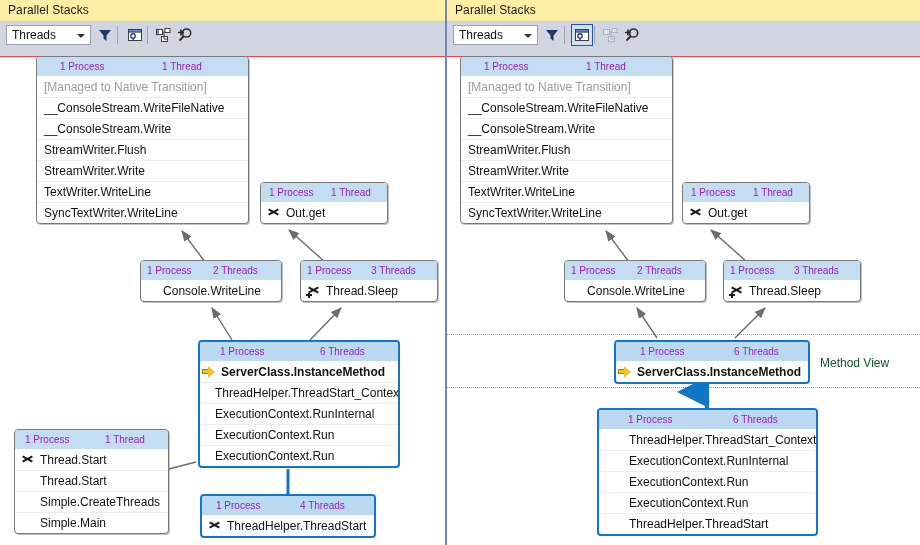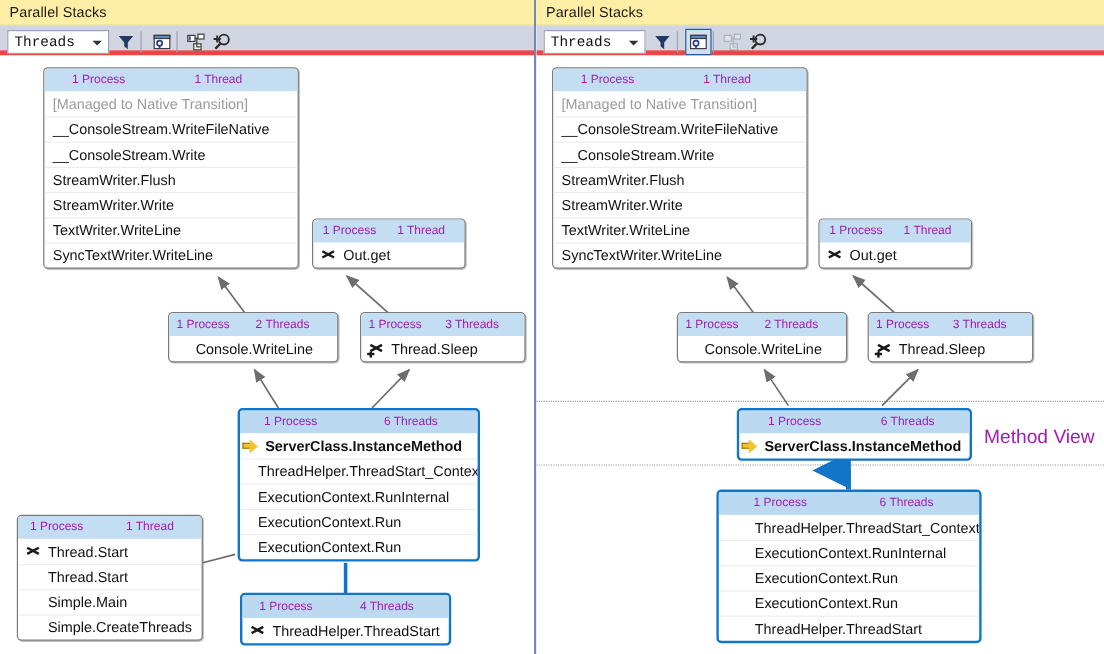--- a/index.html
+++ b/index.html
@@ -23,24 +23,23 @@
   .title-bar {
     position: absolute; left: 0; top: 0; width: 100%; height: 21px;
     background: #ffeea6;
     border-bottom: 1px solid #f2e49c;
   }
   .title-bar .title-text {
     position: absolute; left: 8px; top: 3px;
     font-size: 12px; color: #1b1b1b; letter-spacing: .1px;
   }
   .toolbar {
-    position: absolute; left: 0; top: 21px; width: 100%; height: 25px;
+    position: absolute; left: 0; top: 21px; width: 100%; height: 36px;
     background: #d1d5e1;
-    border-bottom: 4px solid #ef4444;
-    font-family: Liberation Mono, monospace;
+    border-bottom: 1px solid #ef4444;
   }
 
   
   .combo {
     position: absolute; left: 6px; top: 4px; width: 85px; height: 20px;
     background: #ffffff; border: 1px solid #9aa2b4;
     display: flex; align-items: center;
   }
   .combo .combo-value { font-size: 12px; color: #111; padding-left: 5px; flex: 1; }
   .combo .combo-arrow {
@@ -140,21 +139,21 @@
   }
 
   
   .conn { position: absolute; left: 0; top: 0; width: 100%; height: 100%; pointer-events: none; }
 
   .dotted-line {
     position: absolute; height: 0;
     border-top: 1px dotted #9c9c9c;
   }
   .method-view-label {
-    position: absolute; font-size: 16px; color: #a21caf;
+    position: absolute; font-size: 12px; color: #14532d;
   }
 </style>
 </head>
 <body>
 
 <div id="root">
 
   <div class="panel" id="panel-left">
 
     <div class="title-bar">
@@ -327,24 +326,24 @@
         <span class="icon-thread-marker">
             <i class="s1"></i>
             <i class="s2"></i>
           </span>
         <span class="label">Thread.Start</span>
       </div>
       <div class="sb-row" style="padding-left:23px;">
           <span class="label">Thread.Start</span>
         </div>
       <div class="sb-row" style="padding-left:23px;">
+          <span class="label">Simple.CreateThreads</span>
+        </div>
+      <div class="sb-row" style="padding-left:23px;">
           <span class="label">Simple.Main</span>
-        </div>
-      <div class="sb-row" style="padding-left:23px;">
-          <span class="label">Simple.CreateThreads</span>
         </div>
     </div>
 
     <div class="stackbox selected" style="left:200px; top:494px; width:176px;">
       <div class="sb-header">
         <span class="sb-proc" style="left:14px;">1 Process</span>
         <span class="sb-threads" style="left:98px;">4 Threads</span>
       </div>
       <div class="sb-row first">
         <span class="icon-thread-marker">

